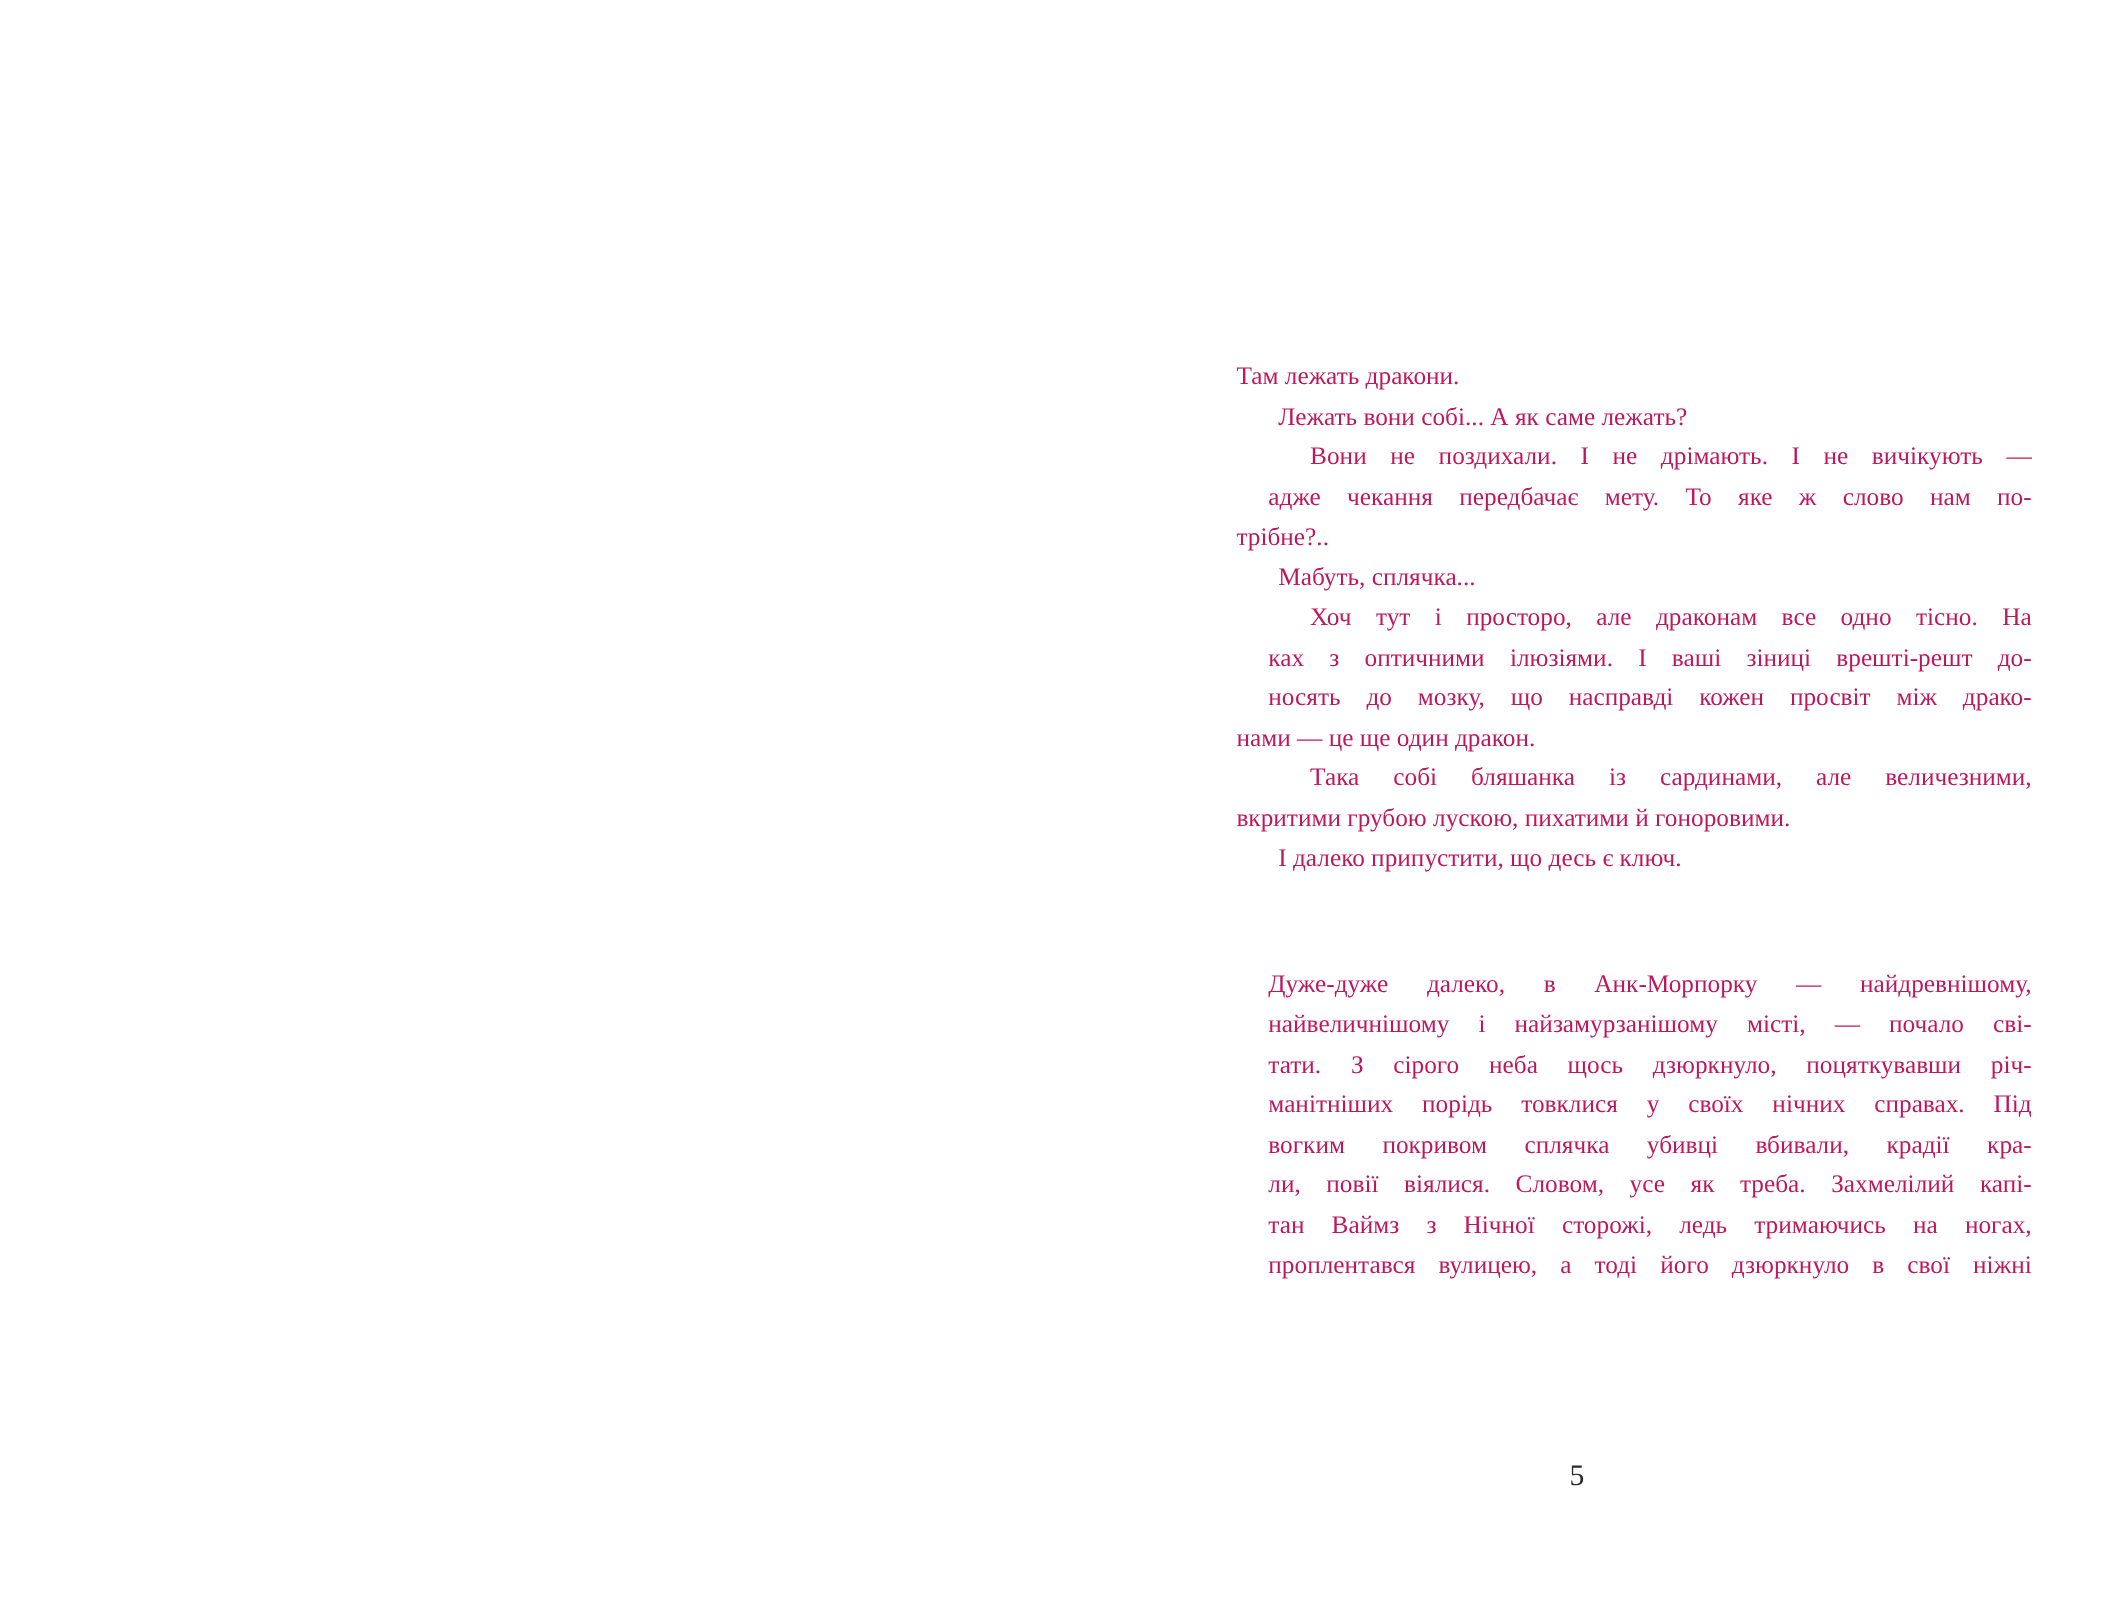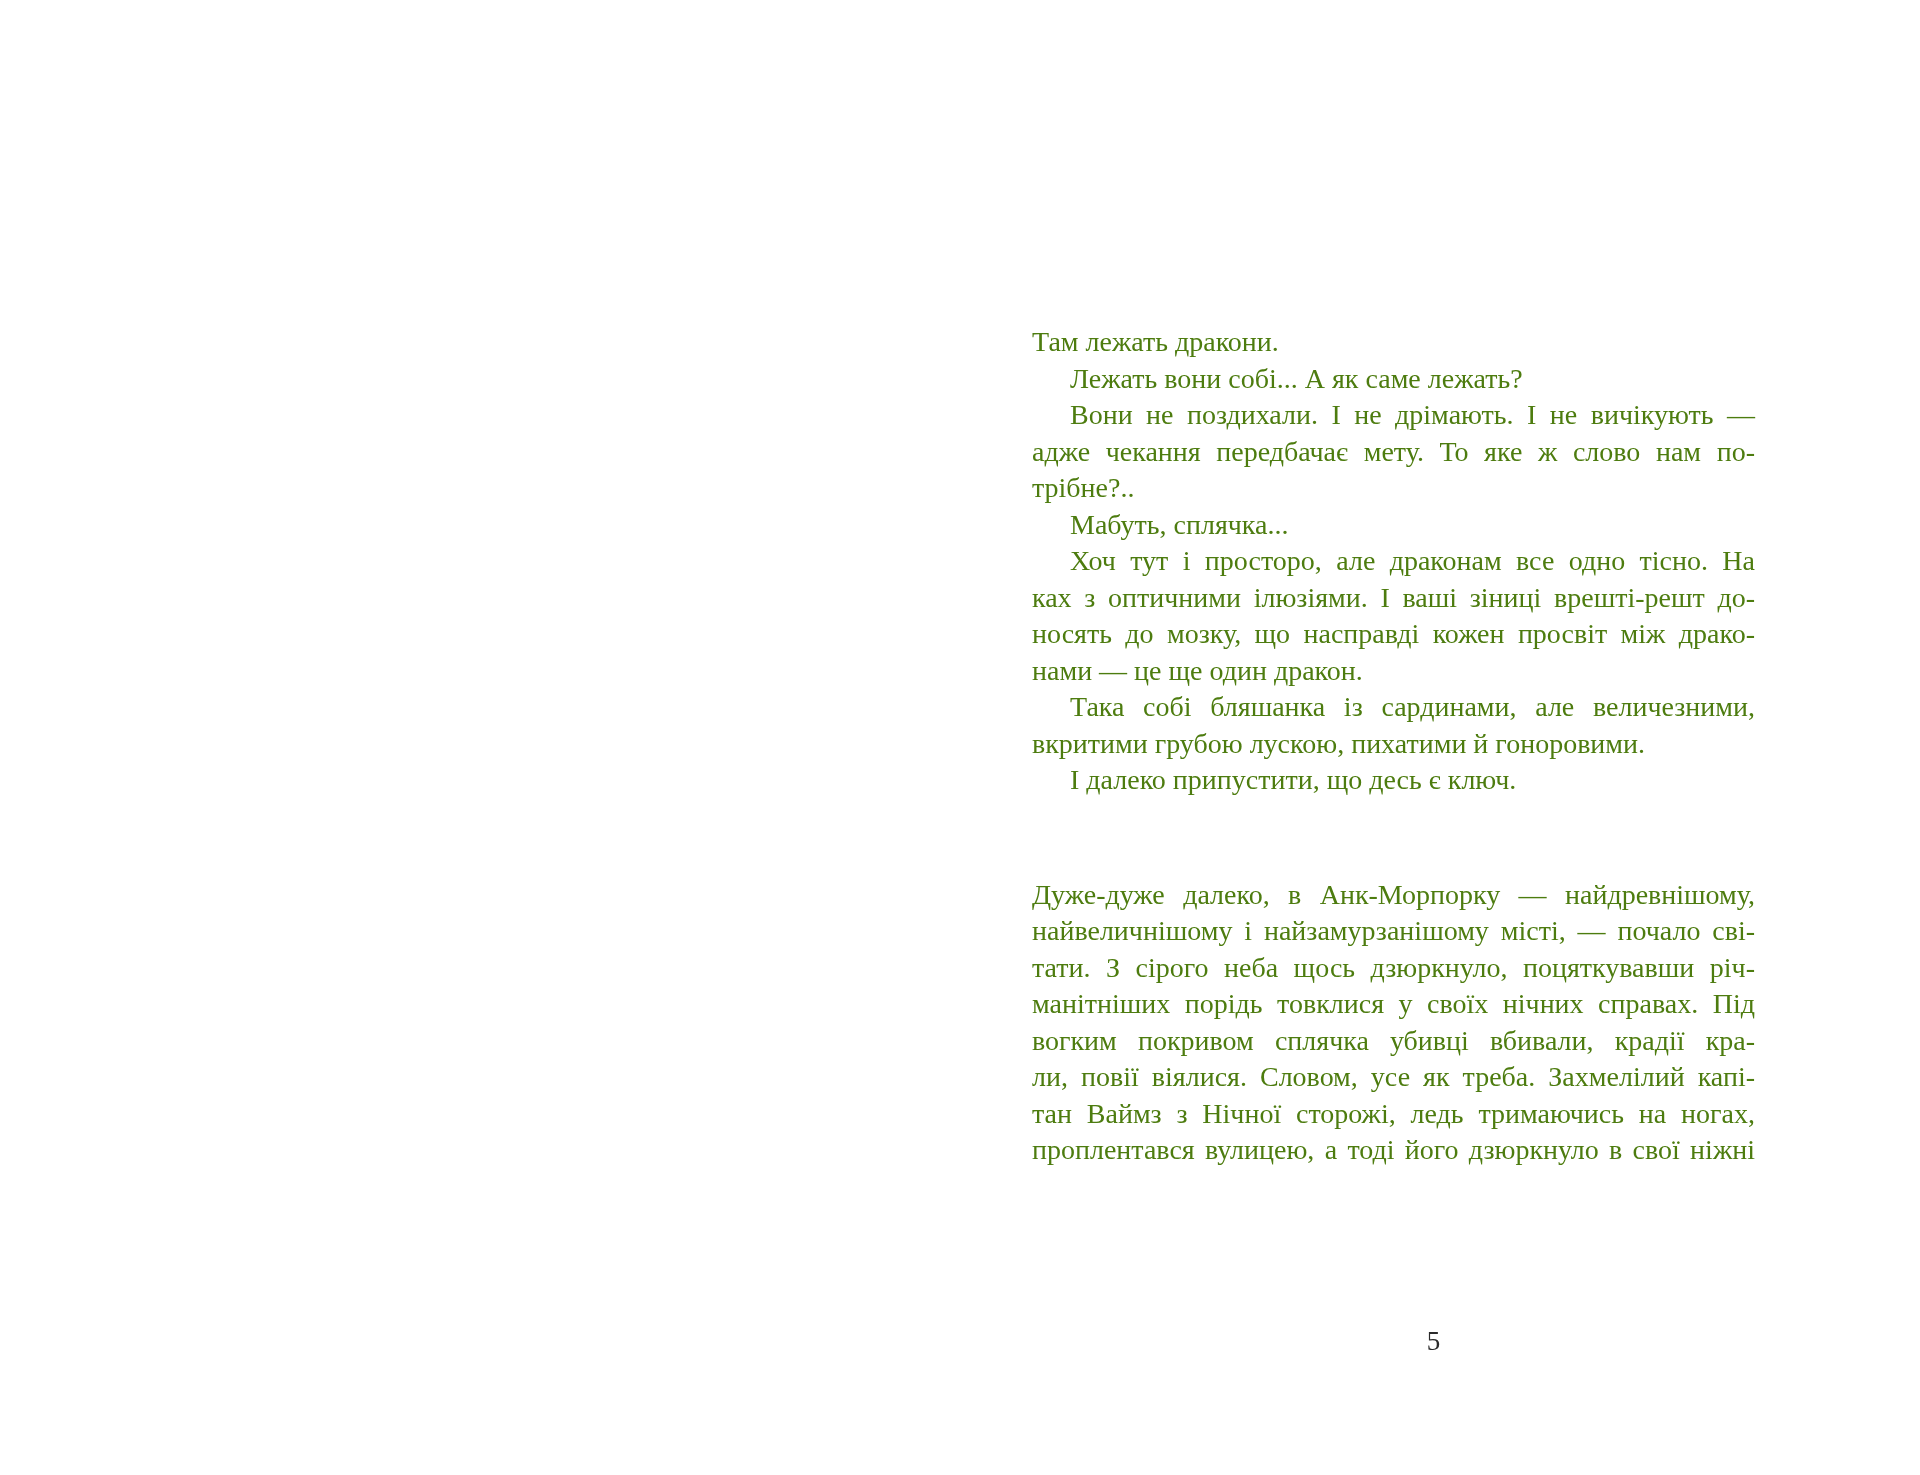--- a/index.html
+++ b/index.html
@@ -14,36 +14,37 @@
     font-family: "Liberation Serif", "DejaVu Serif", serif;
     overflow: hidden;
   }
   .page {
     position: absolute;
     inset: 0;
     background: #ffffff;
   }
   .text-block {
     position: absolute;
-    left: 1032px;
+    left: 1124px;
     top: 324px;
     width: 723px;
-    color: #4d7c0f;
-    font-size: 28px;
+    color: #be185d;
+    font-size: 23px;
     line-height: 36.5px;
   }
   .section + .section {
     margin-top: 78px;
   }
   .line {
     text-align: left;
   }
   .line.justify {
     text-align: justify;
     text-align-last: justify;
+    margin-left: 29px;
   }
   .line.indent {
     text-indent: 38px;
   }
   .page-number {
     position: absolute;
     left: 1072px;
     top: 1326px;
     width: 723px;
     text-align: center;

